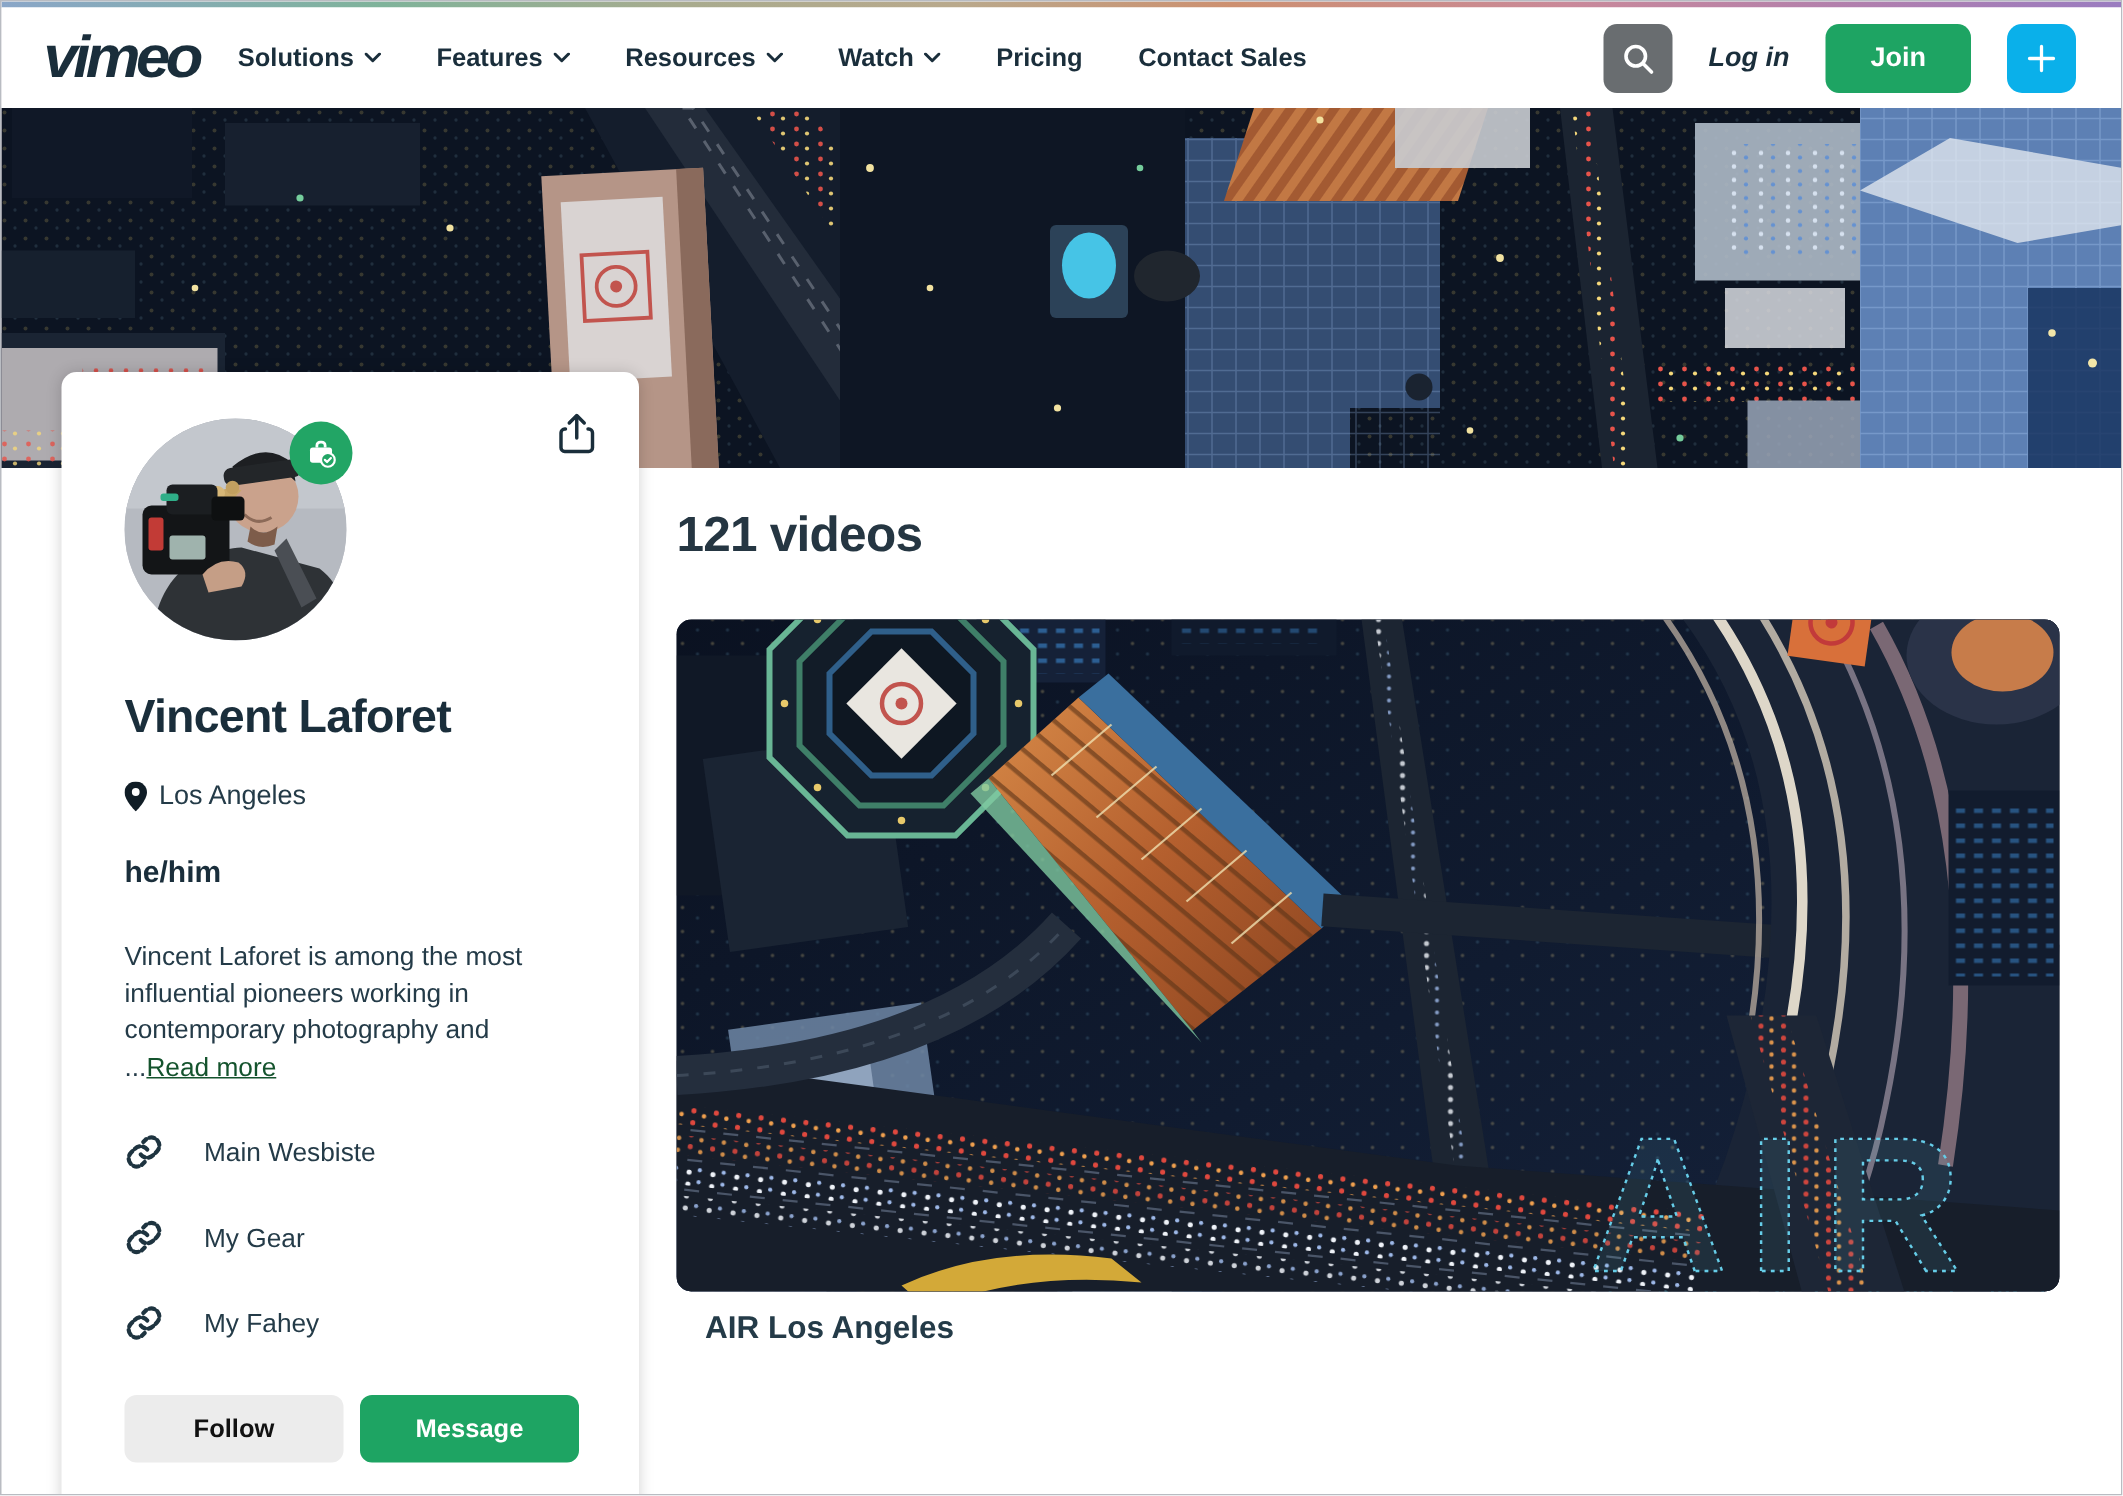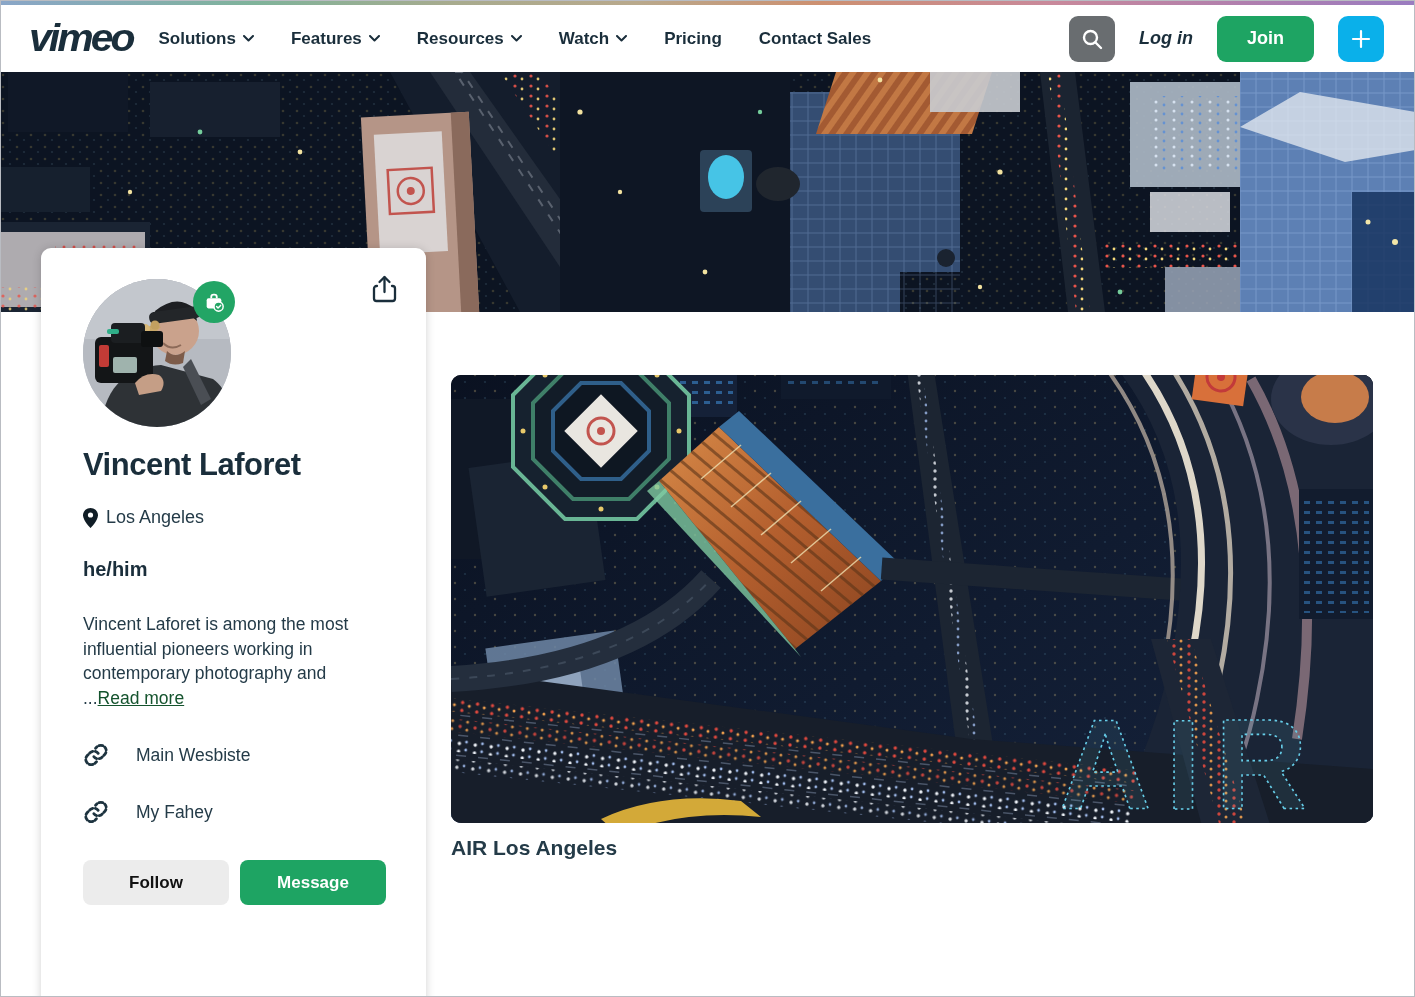--- a/index.html
+++ b/index.html
@@ -84,21 +84,21 @@
     width:148px; height:148px; border-radius:50%;
     overflow:hidden; background:#b9bdc4; cursor:pointer;
   }
   .avatar svg { display:block; width:100%; height:100%; }
   .verified-badge {
     position:absolute; top:2px; right:-4px;
     width:42px; height:42px; border-radius:50%;
     background:#22a565; display:flex; align-items:center; justify-content:center;
   }
   .profile-name {
-    margin-top: 20px;
+    margin-top: 33px;
     font-size: 31px; font-weight: 700; letter-spacing:-.5px; color:#1a2e3b;
   }
   .location-row { display:flex; align-items:center; gap:8px; margin-top:24px; cursor:default; }
   .location-text { font-size:18px; font-weight:500; color:#243b48; }
   .pronouns { margin-top:30px; font-size:20px; font-weight:700; color:#1a2e3b; }
   .bio { margin-top:31px; font-size:17.5px; line-height:1.4; color:#243b48; width:302px; }
   .read-more { color:#14532d; text-decoration:underline; cursor:pointer; }
   .links-list { margin-top:32px; display:flex; flex-direction:column; gap:31px; }
   .link-row { display:flex; align-items:center; gap:27px; cursor:pointer; }
   .link-label { font-size:17.5px; color:#243b48; }
@@ -120,21 +120,21 @@
     margin-left: 450px; margin-right: 43px;
     padding-top: 25px;
   }
   .videos-heading { font-size:33px; font-weight:700; color:#253642; letter-spacing:-.5px; }
   .video-card { margin-top:38px; cursor:pointer; }
   .video-thumb {
     width:922px; height:448px; border-radius:10px;
     overflow:hidden; background:#0b1322; position:relative;
   }
   .video-thumb svg { display:block; width:100%; height:100%; }
-  .video-title { margin-top:13px; font-size:21px; font-weight:700; color:#243b48; }
+  .video-title { margin-top:13px; font-size:21px; font-weight:700; color:#243b48;margin-left:19px; }
 </style>
 </head>
 <body>
 
 <div class="viewport">
 
   <div class="top-gradient"></div>
 
   <nav class="navbar">
     <div class="logo">
@@ -360,37 +360,45 @@
           <path d="M10 13.5a5 5 0 0 0 7.54.54l2.5-2.5a5 5 0 0 0-7.07-7.07l-1.4 1.4" fill="none" stroke="#1e3440" stroke-width="2.6" stroke-linecap="round" stroke-dasharray="3.2 2.2"></path>
           <path d="M14 10.5a5 5 0 0 0-7.54-.54l-2.5 2.5a5 5 0 0 0 7.07 7.07l1.4-1.4" fill="none" stroke="#1e3440" stroke-width="2.6" stroke-linecap="round" stroke-dasharray="3.2 2.2"></path>
         </svg>
         <span class="link-label">Main Wesbiste</span>
       </div>
       <div class="link-row">
         <svg width="26" height="26" viewBox="0 0 24 24">
           <path d="M10 13.5a5 5 0 0 0 7.54.54l2.5-2.5a5 5 0 0 0-7.07-7.07l-1.4 1.4" fill="none" stroke="#1e3440" stroke-width="2.6" stroke-linecap="round" stroke-dasharray="3.2 2.2"></path>
           <path d="M14 10.5a5 5 0 0 0-7.54-.54l-2.5 2.5a5 5 0 0 0 7.07 7.07l1.4-1.4" fill="none" stroke="#1e3440" stroke-width="2.6" stroke-linecap="round" stroke-dasharray="3.2 2.2"></path>
         </svg>
+        <span class="link-label">My Gear</span>
+      </div>
+      <div class="link-row">
+        <svg width="26" height="26" viewBox="0 0 24 24">
+          <path d="M10 13.5a5 5 0 0 0 7.54.54l2.5-2.5a5 5 0 0 0-7.07-7.07l-1.4 1.4" fill="none" stroke="#1e3440" stroke-width="2.6" stroke-linecap="round" stroke-dasharray="3.2 2.2"></path>
+          <path d="M14 10.5a5 5 0 0 0-7.54-.54l-2.5 2.5a5 5 0 0 0 7.07 7.07l1.4-1.4" fill="none" stroke="#1e3440" stroke-width="2.6" stroke-linecap="round" stroke-dasharray="3.2 2.2"></path>
+        </svg>
         <span class="link-label">My Fahey</span>
       </div>
     </div>
 
     <div class="actions-row">
       <button class="follow-btn">
 
         <span>Follow</span>
       </button>
       <button class="message-btn">
 
         <span>Message</span>
       </button>
     </div>
   </aside>
 
   <main class="main">
+    <h2 class="videos-heading">121 videos</h2>
 
     <div class="video-card">
       <div class="video-thumb">
         <svg viewBox="0 0 922 520" preserveAspectRatio="xMidYMid slice">
           <defs>
             <linearGradient id="nightbg" x1="0" y1="0" x2="1" y2="1">
               <stop offset="0" stop-color="#0a1120"></stop>
                 <stop offset=".55" stop-color="#101b30"></stop>
                 <stop offset="1" stop-color="#16233c"></stop>
             </linearGradient>

